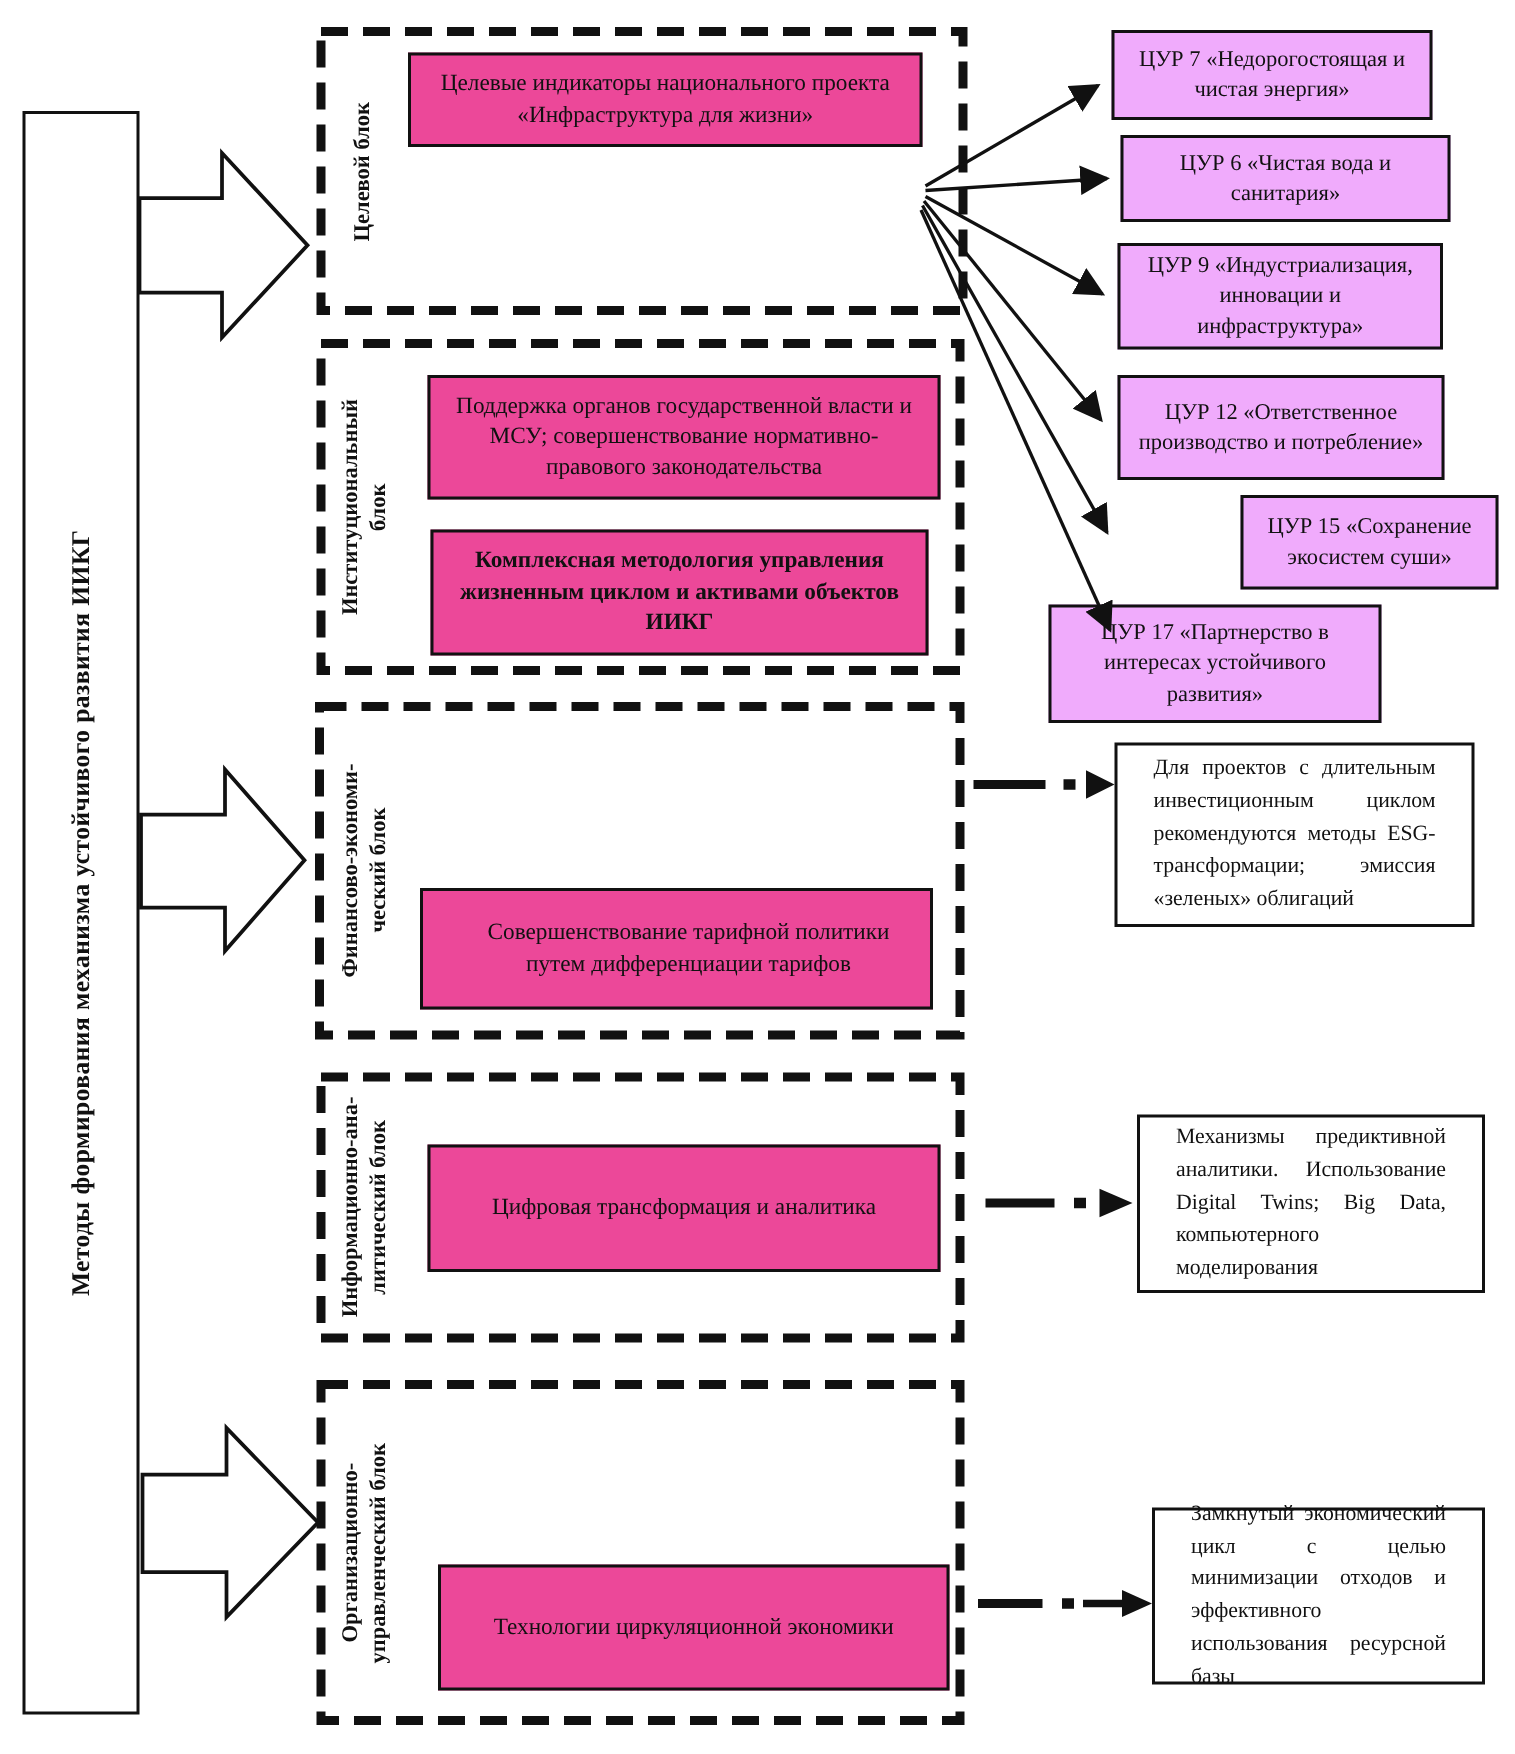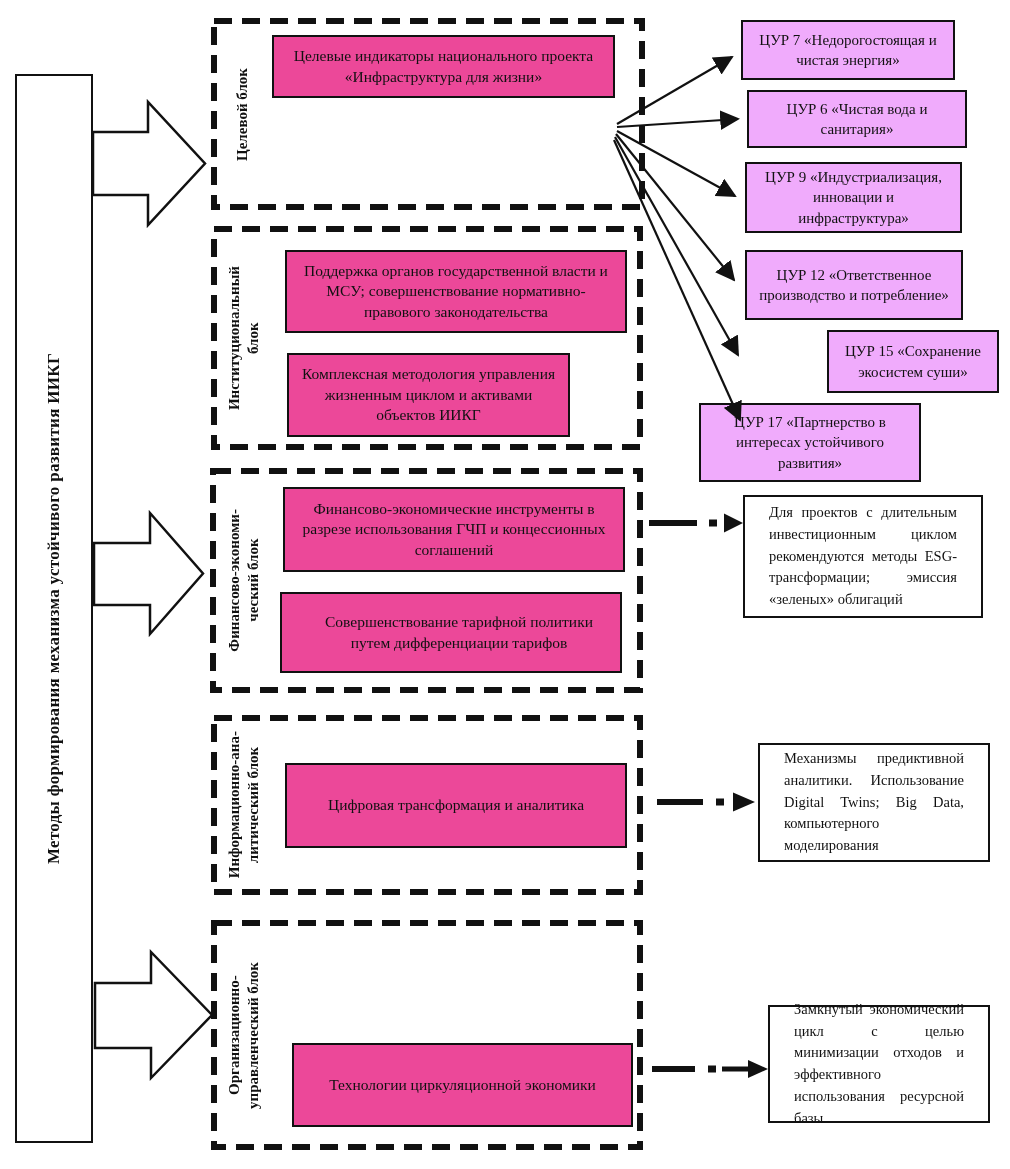--- a/index.html
+++ b/index.html
@@ -67,27 +67,24 @@
 управленческий блок</span>
     </div>
 
   <div class="abs method-box" style="left:272px; top:35px;  width:343px; height:63px;">
     <span>Целевые индикаторы национального проекта «Инфраструктура для жизни»</span>
     </div>
 
   <div class="abs method-box" style="left:285px; top:250px; width:342px; height:83px;">
     <span>Поддержка органов государственной власти и МСУ; совершенствование нормативно-правового законодательства</span>
     </div>
-  <div class="abs method-box" style="left:287px; top:353px; width:283px; height:84px;">
+  <div class="abs method-box" style="left:287px; top:353px; width:332px; height:84px;font-weight:bold;">
     <span>Комплексная методология управления жизненным циклом и активами объектов ИИКГ</span>
     </div>
 
-  <div class="abs method-box" style="left:283px; top:487px; width:342px; height:85px;">
-    <span>Финансово-экономические инструменты в разрезе использования ГЧП и концессионных соглашений</span>
-    </div>
   <div class="abs method-box" style="left:280px; top:592px; width:342px; height:81px;padding-left:28px;">
     <span>Совершенствование тарифной политики путем дифференциации тарифов</span>
     </div>
 
   <div class="abs method-box" style="left:285px; top:763px; width:342px; height:85px;">
     <span>Цифровая трансформация и аналитика</span>
     </div>
 
   <div class="abs method-box" style="left:292px; top:1043px; width:341px; height:84px;">
     <span>Технологии циркуляционной экономики</span>

